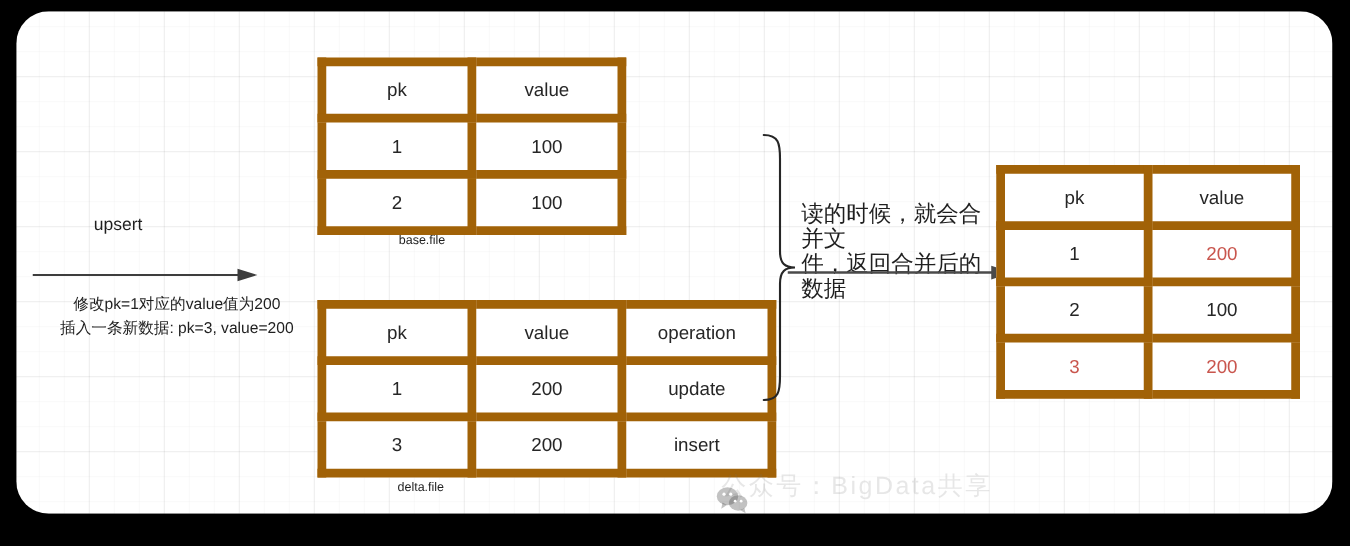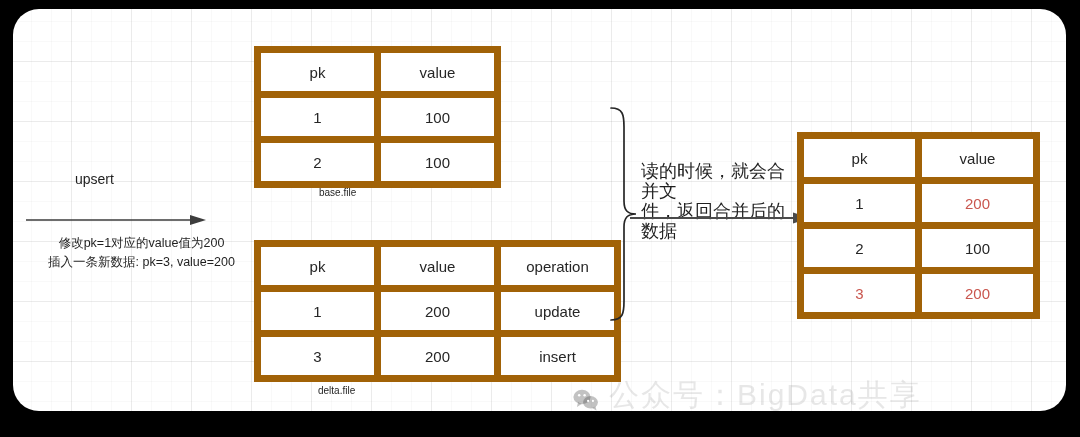--- a/index.html
+++ b/index.html
@@ -133,23 +133,23 @@
   }
 
   
   .wm {
     position: absolute;
     white-space: nowrap;
     pointer-events: none;
     font-weight: 400;
   }
   #wm-back {
-    left: 596px;
+    left: 564px;
     top: 366px;
-    font-size: 30px;
+    font-size: 20px;
     color: rgba(110,110,110,0.17);
     letter-spacing: 2px;
   }
   #wm-front {
     left: 560px;
     top: 380px;
     font-size: 19px;
     color: rgba(40,40,40,0.34);
     display: flex;
     align-items: center;

